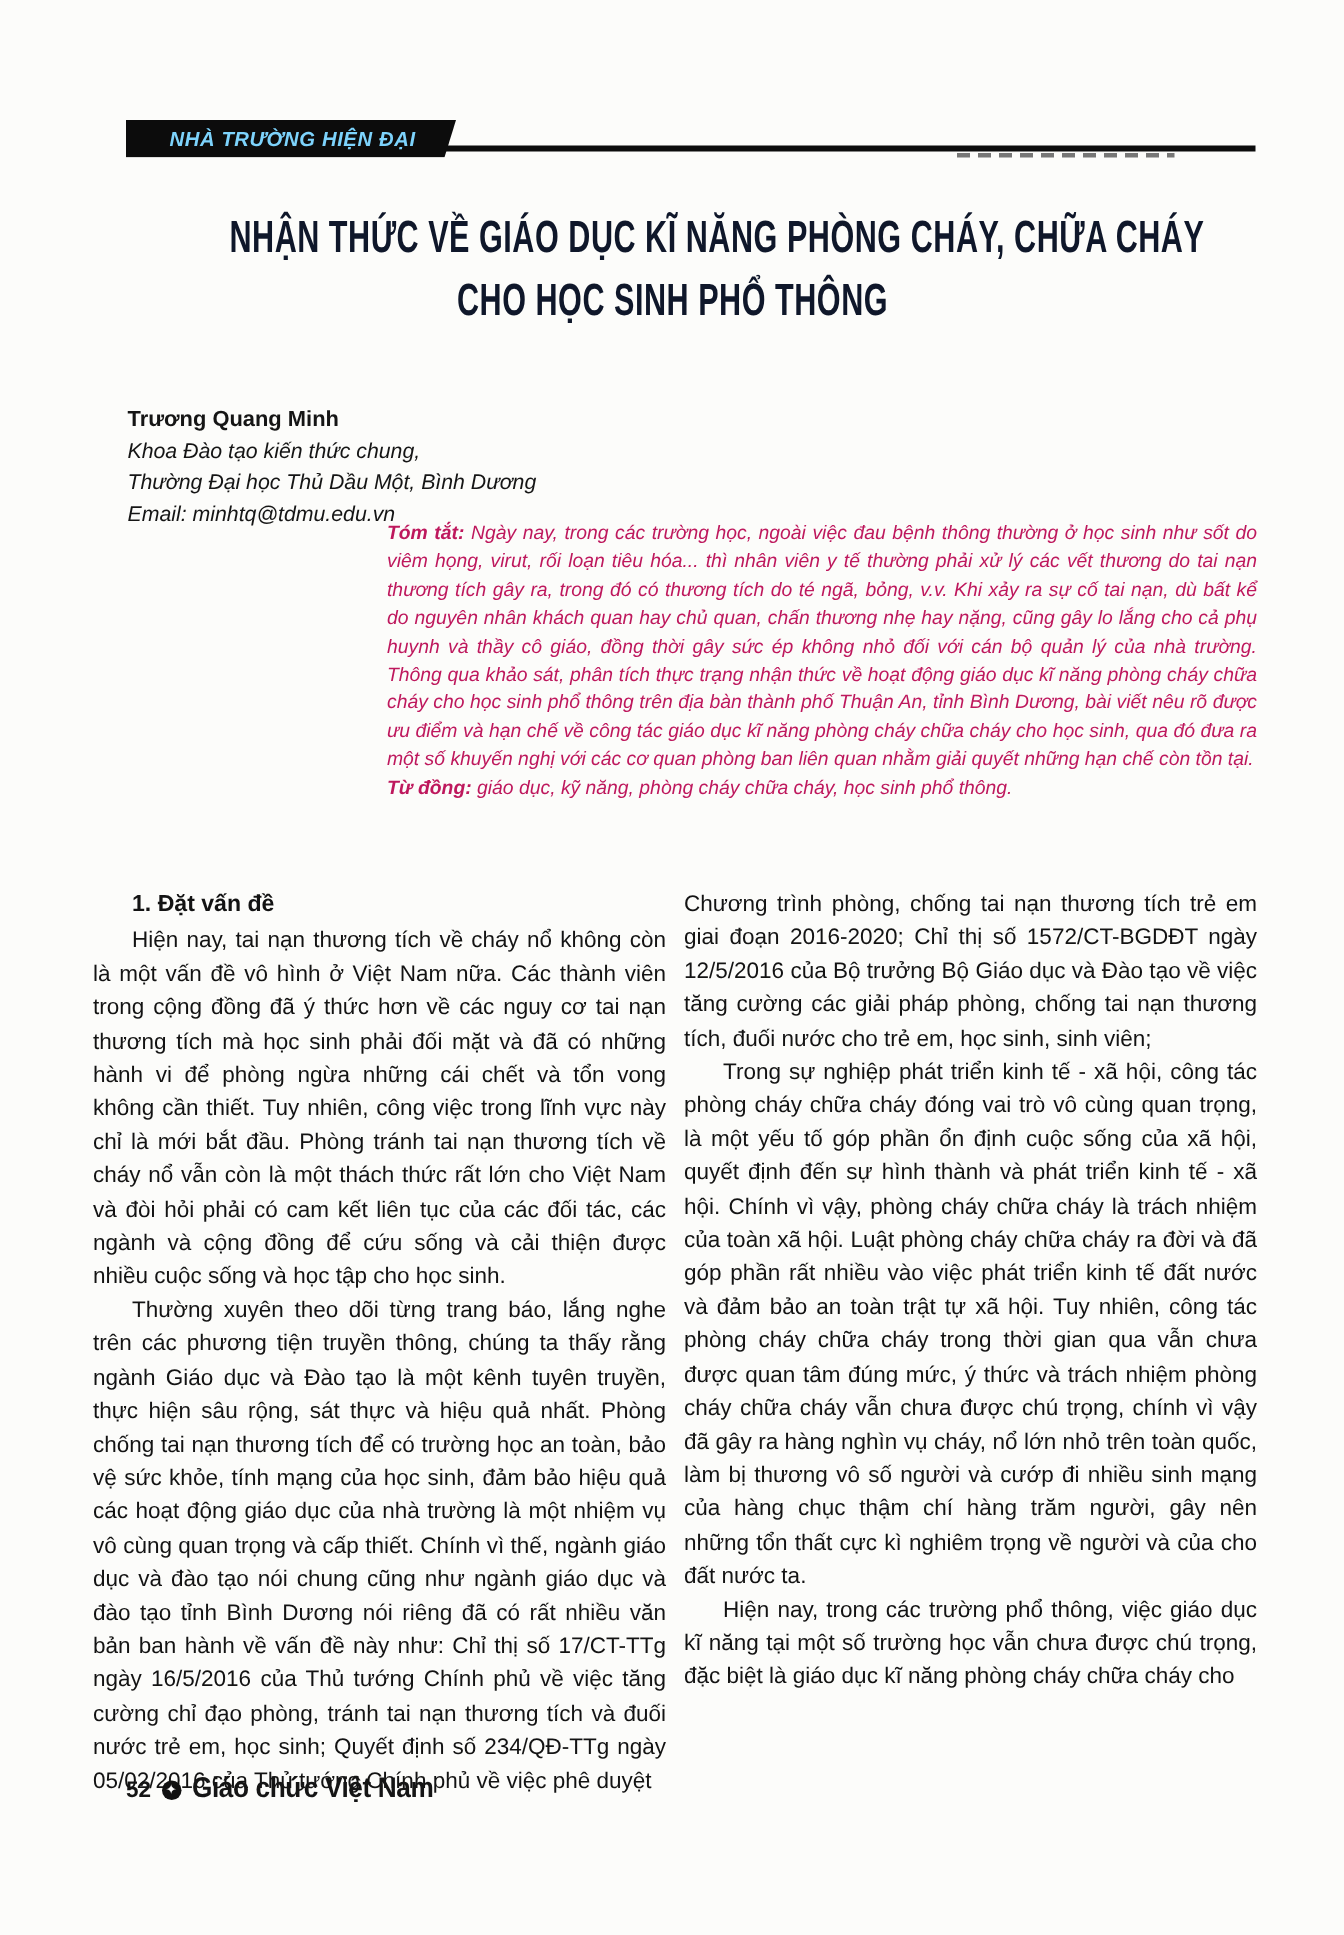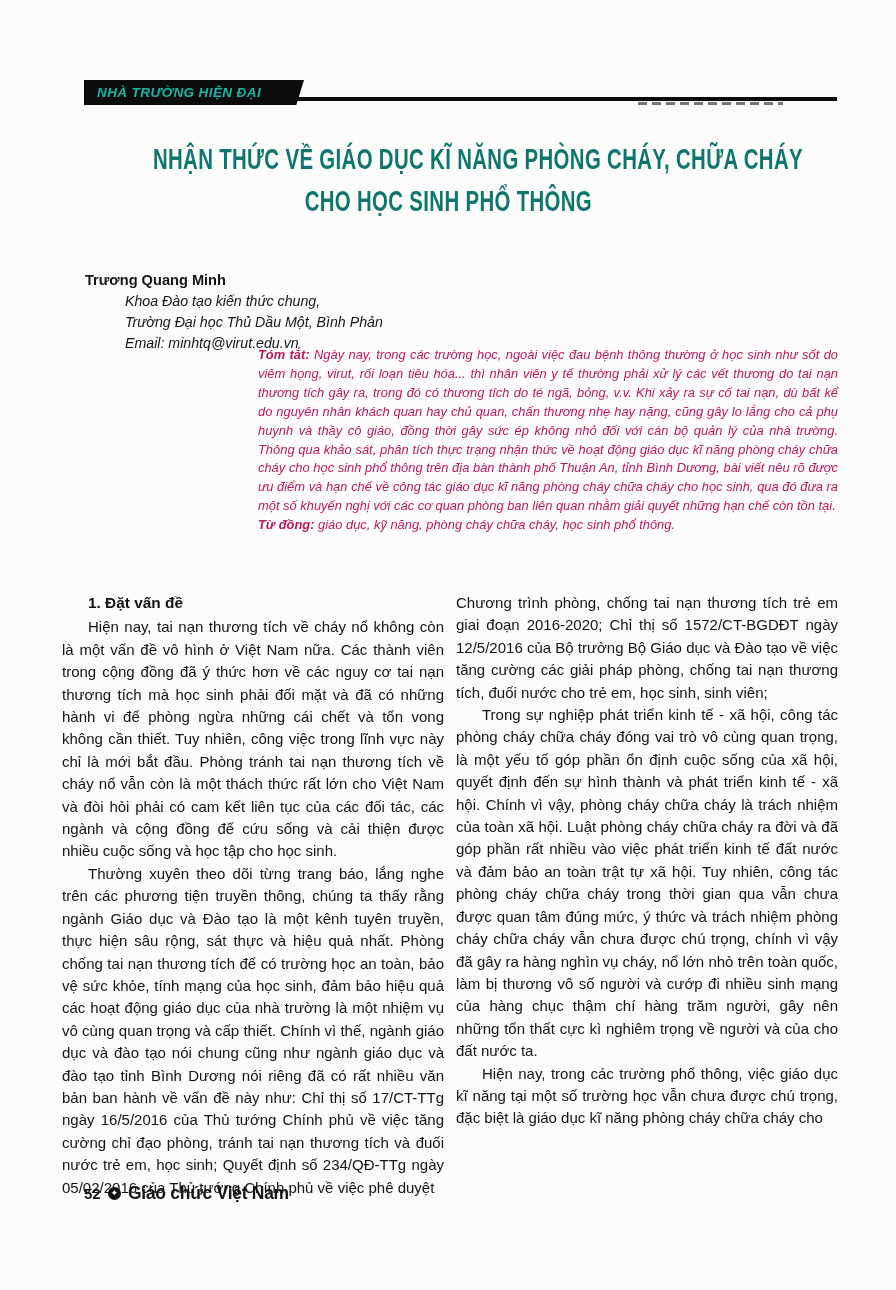--- a/index.html
+++ b/index.html
@@ -6,22 +6,22 @@
   html,body { background:#e8e8e6; }
   body { font-family:"Liberation Sans", sans-serif; }
   .page {
     position:relative; width:896px; height:1290px; margin:0 auto;
     background:#fcfcfa; color:#151515; overflow:hidden;
   }
 
   
   .header-tag {
     position:absolute; left:84px; top:80px; width:220px; height:25px;
-    background:#0c0c0c; color:#14b8a6; font-weight:bold; font-style:italic;
-    font-size:13.5px; line-height:25px; padding-left:13px; letter-spacing:.4px;
+    background:#0c0c0c; color:#7dd3fc; font-weight:bold; font-style:italic;
+    font-size:13.5px; line-height:25px; padding-left:29px; letter-spacing:.4px;
     clip-path:polygon(0 0,100% 0,96.5% 100%,0 100%);
   }
   .header-rule {
     position:absolute; left:297px; top:97px; width:540px; height:4px; background:#0c0c0c;
   }
   .header-smudge {
     position:absolute; left:638px; top:102px; width:145px; height:3px;
     background:repeating-linear-gradient(90deg,#4a4a4a 0 9px,transparent 9px 14px);
     opacity:.75;
   }
@@ -32,21 +32,21 @@
     font-weight:bold; line-height:37px;
   }
   .title-line {
     display:inline-block; white-space:nowrap; font-size:30px;
     transform:scaleX(.68); transform-origin:50% 50%; letter-spacing:.5px;
   }
 
   
   .author { position:absolute; left:85px; top:242px; font-size:14.2px; line-height:21px; }
   .author .name { font-weight:bold; font-size:14.6px;margin-top:28px; }
-  .author .aff { font-style:italic;margin-left:40px; }
+  .author .aff { font-style:italic; }
 
   
   .abstract {
     position:absolute; left:258px; top:346px; width:580px;
     font-size:12.9px; line-height:18.9px; font-style:italic; text-align:justify;
     color:#be185d;
   }
   .abstract .lbl { font-weight:bold; }
 
   
@@ -74,30 +74,30 @@
 <body>
 
 <div class="page">
 
   <div class="header-tag">
     <span>NHÀ TRƯỜNG HIỆN ĐẠI</span>
   </div>
   <div class="header-rule"></div>
   <div class="header-smudge"></div>
 
-  <div class="title" style="color: #0f766e;">
+  <div class="title" style="color: #0f172a;">
     <span class="title-line">NHẬN THỨC VỀ GIÁO DỤC KĨ NĂNG PHÒNG CHÁY, CHỮA CHÁY</span><br>
     <span class="title-line">CHO HỌC SINH PHỔ THÔNG</span>
   </div>
 
   <div class="author">
     <div class="name">Trương Quang Minh</div>
     <div class="aff">Khoa Đào tạo kiến thức chung,</div>
-    <div class="aff">Trường Đại học Thủ Dầu Một, Bình Phản</div>
-    <div class="aff">Email: minhtq@virut.edu.vn</div>
+    <div class="aff">Thường Đại học Thủ Dầu Một, Bình Dương</div>
+    <div class="aff">Email: minhtq@tdmu.edu.vn</div>
   </div>
 
   <div class="abstract">
     <div><span class="lbl">Tóm tắt:</span><span> Ngày nay, trong các trường học, ngoài việc đau bệnh thông thường ở học sinh như sốt do viêm họng, virut, rối loạn tiêu hóa... thì nhân viên y tế thường phải xử lý các vết thương do tai nạn thương tích gây ra, trong đó có thương tích do té ngã, bỏng, v.v. Khi xảy ra sự cố tai nạn, dù bất kể do nguyên nhân khách quan hay chủ quan, chấn thương nhẹ hay nặng, cũng gây lo lắng cho cả phụ huynh và thầy cô giáo, đồng thời gây sức ép không nhỏ đối với cán bộ quản lý của nhà trường. Thông qua khảo sát, phân tích thực trạng nhận thức về hoạt động giáo dục kĩ năng phòng cháy chữa cháy cho học sinh phổ thông trên địa bàn thành phố Thuận An, tỉnh Bình Dương, bài viết nêu rõ được ưu điểm và hạn chế về công tác giáo dục kĩ năng phòng cháy chữa cháy cho học sinh, qua đó đưa ra một số khuyến nghị với các cơ quan phòng ban liên quan nhằm giải quyết những hạn chế còn tồn tại.</span></div>
     <div><span class="lbl">Từ đồng:</span><span> giáo dục, kỹ năng, phòng cháy chữa cháy, học sinh phổ thông.</span></div>
   </div>
 
   <div class="columns">
     <div class="col">
       <h3>1. Đặt vấn đề</h3>

